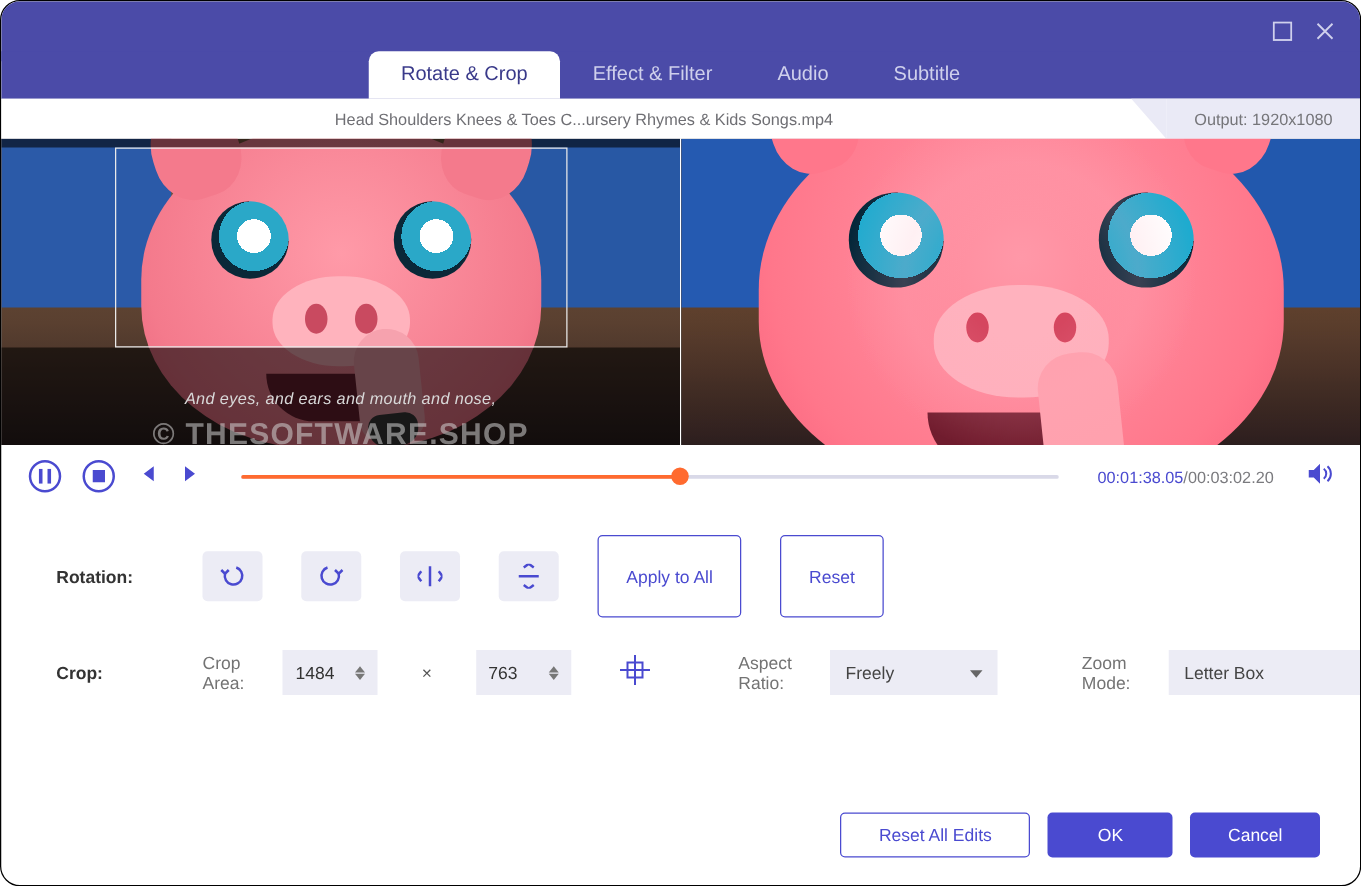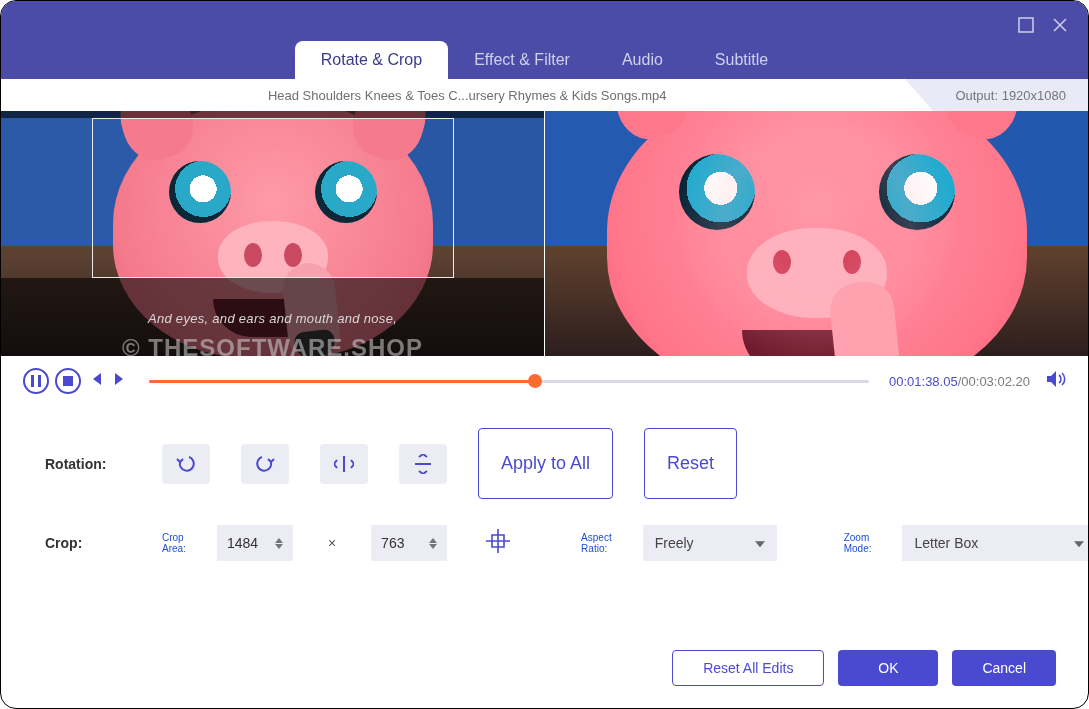--- a/index.html
+++ b/index.html
@@ -34,35 +34,35 @@
 .pig-nostril.l{left:26px}.pig-nostril.r{right:26px}
 .pig-mouth{position:absolute;left:50%;bottom:22px;transform:translateX(-50%);width:120px;height:38px;background:#6b2030;border-radius:0 0 60px 60px}
 .pig-hoof{position:absolute;left:54%;bottom:6px;width:52px;height:90px;background:#f6a2ae;border-radius:28px 28px 18px 18px;transform:rotate(-6deg)}
 .pig-hoof::after{content:"";position:absolute;bottom:-4px;left:6px;width:40px;height:26px;background:#3a3a3a;border-radius:10px 10px 14px 14px}
 .crop-letterbox{position:absolute;left:0;right:0;background:rgba(0,0,0,0.58)}
 .crop-letterbox.top{top:0;height:7px}
 .crop-letterbox.bot{bottom:0;height:78px}
 .crop-frame{position:absolute;left:50%;top:7px;transform:translateX(-50%);width:362px;height:160px;border:1px solid #eaeaea;pointer-events:none}
 .subtitle-text{position:absolute;bottom:30px;left:0;right:0;text-align:center;color:#d8d8d8;font-size:13px;font-style:italic;letter-spacing:0.3px}
 .watermark-text{position:absolute;bottom:-6px;left:50%;transform:translateX(-50%);color:rgba(210,210,210,0.55);font-size:24px;font-weight:700;letter-spacing:1px;z-index:9;white-space:nowrap}
-.controls-row{display:flex;align-items:center;padding:12px 22px;gap:6px}
+.controls-row{display:flex;align-items:center;padding:12px 22px;gap:17px}
 .ctrl-btn{width:26px;height:26px;border:2px solid #4a4ad0;border-radius:50%;display:flex;align-items:center;justify-content:center;color:#4a4ad0;cursor:pointer;background:#fff}
 .nav-btn{color:#4a4ad0;cursor:pointer;padding:0 2px}
 .progress-track{flex:1;height:3px;background:#d9d9e8;position:relative;margin:0 14px;border-radius:2px}
 .progress-fill{position:absolute;left:0;top:0;height:100%;background:#ff6a2f;border-radius:2px}
 .progress-thumb{position:absolute;top:50%;transform:translate(-50%,-50%);width:14px;height:14px;background:#ff6a2f;border-radius:50%}
 .time-display{font-size:13px;color:#7a7a7e}
 .time-current{color:#4a4ad0}
 .vol-icon{color:#4a4ad0;margin-left:10px;cursor:pointer}
 .edit-panel{padding:22px 44px;flex:1}
 .edit-row{display:flex;align-items:center;margin-bottom:26px;gap:31px}
 .edit-label{color:#333;font-weight:600;font-size:14px;min-width:86px}
-.sub-label{color:#1d4ed8;font-size:10px}
+.sub-label{color:#737373;font-size:14px}
 .icon-btn{width:48px;height:40px;background:#ececf5;border:none;border-radius:4px;display:flex;align-items:center;justify-content:center;cursor:pointer;color:#4a4ad0}
-.outline-btn{padding:24px 22px;border:1.5px solid #4a4ad0;background:#fff;color:#4a4ad0;border-radius:4px;font-size:18px;cursor:pointer}
+.outline-btn{padding:24px 22px;border:1.5px solid #4a4ad0;background:#fff;color:#4a4ad0;border-radius:4px;font-size:14px;cursor:pointer}
 .num-input{width:76px;height:36px;background:#ececf5;border:none;padding:0 24px 0 10px;font-size:14px;color:#333;position:relative}
 .num-wrap{position:relative;display:inline-flex}
 .spinner{position:absolute;right:4px;top:0;bottom:0;width:14px;display:flex;flex-direction:column;justify-content:center;gap:1px}
 .spinner div{width:0;height:0;border-left:4px solid transparent;border-right:4px solid transparent;cursor:pointer}
 .spinner .up{border-bottom:5px solid #777}
 .spinner .dn{border-top:5px solid #777}
 .mult{color:#555;font-size:14px;padding:0 4px}
 .center-crop-icon{color:#4a4ad0;padding:0 6px;cursor:pointer}
 .select{height:36px;background:#ececf5;border:none;padding:0 34px 0 12px;font-size:14px;color:#444;min-width:134px;cursor:pointer;position:relative;display:flex;align-items:center}
 .select::after{content:"";position:absolute;right:12px;top:50%;transform:translateY(-30%);width:0;height:0;border-left:5px solid transparent;border-right:5px solid transparent;border-top:6px solid #666}

